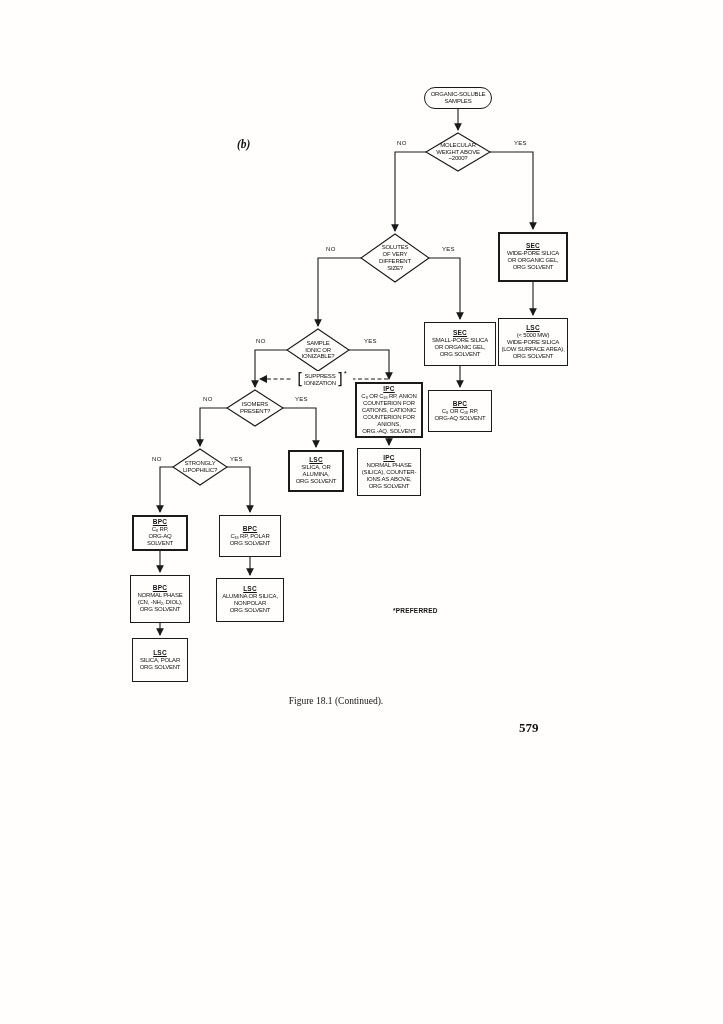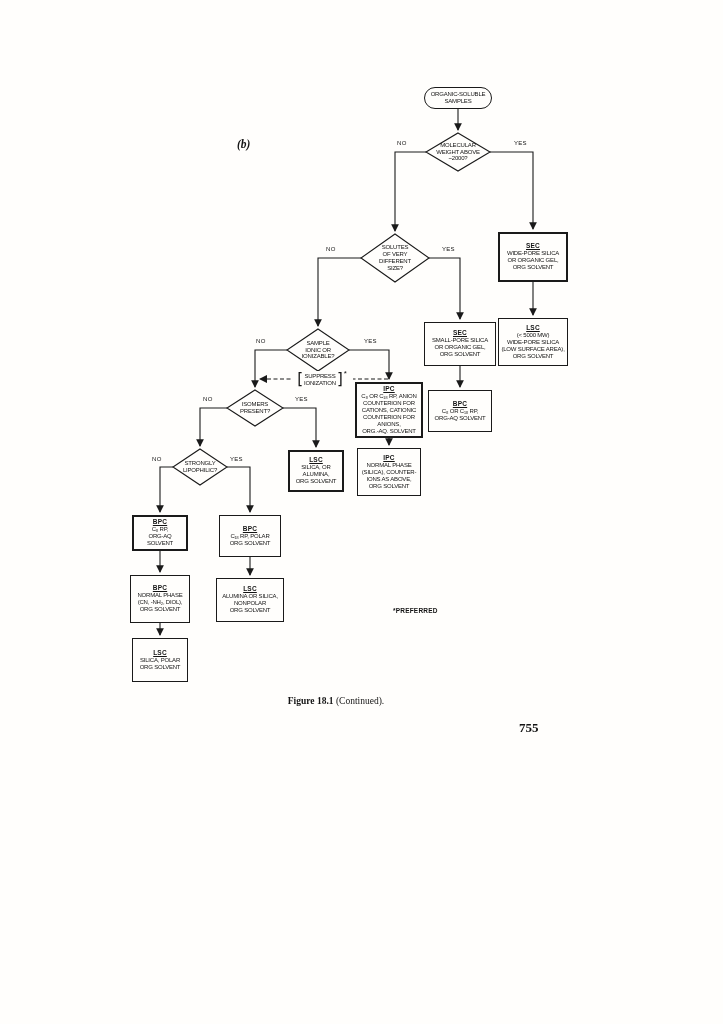--- a/index.html
+++ b/index.html
@@ -90,21 +90,21 @@
     position: absolute; left: 237px; top: 138px;
     font-family: "Liberation Serif", "DejaVu Serif", serif;
     font-style: italic; font-weight: bold; font-size: 11.5px;
   }
   .caption {
     position: absolute; left: 240px; top: 696px; width: 192px;
     text-align: center;
     font-family: "Liberation Serif", "DejaVu Serif", serif;
     font-size: 9.5px;
   }
-  .caption .cap-bold { font-weight: bold; margin-top: 32px; }
+  .caption .cap-bold { font-weight: normal; margin-top: 32px; }
   .pagenum {
     position: absolute; left: 519px; top: 720px;
     font-family: "Liberation Serif", "DejaVu Serif", serif;
     font-weight: bold; font-size: 13px;
   }
 </style>
 </head>
 <body>
 
 <div class="page">
@@ -289,15 +289,15 @@
     <span class="asterisk">*</span>
   </div>
 
   <div class="footnote">*PREFERRED</div>
 
   <div class="caption">
     <span class="cap-bold">Figure 18.1</span>
     <span>(Continued).</span>
   </div>
 
-  <div class="pagenum">755</div>
+  <div class="pagenum">579</div>
 
 </div>
 
 </body></html>

